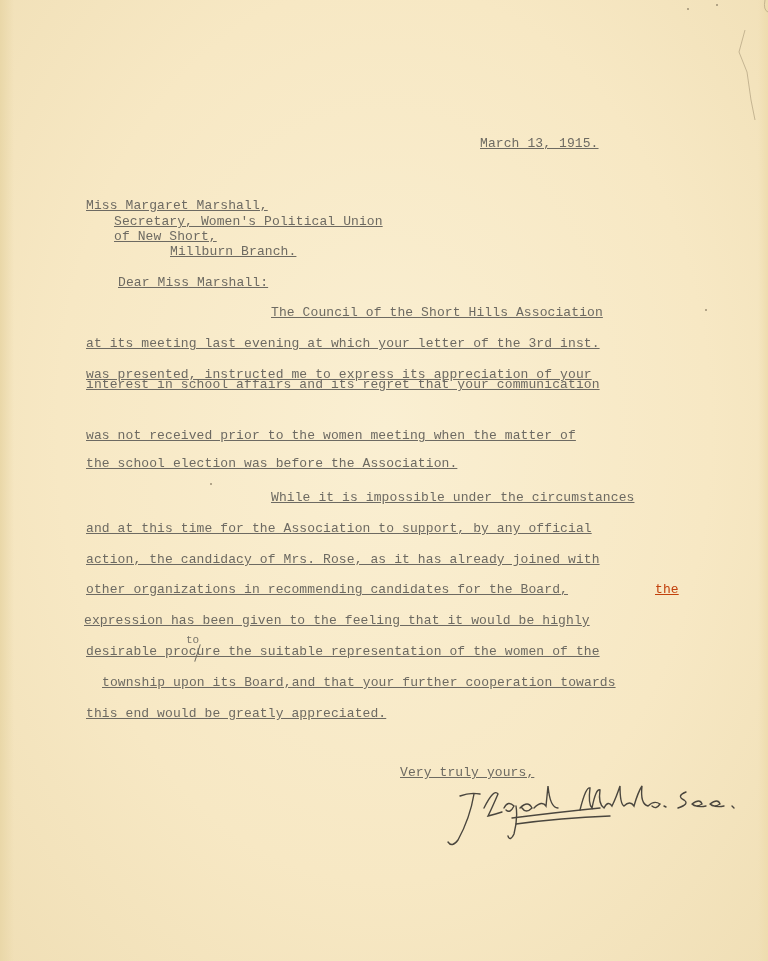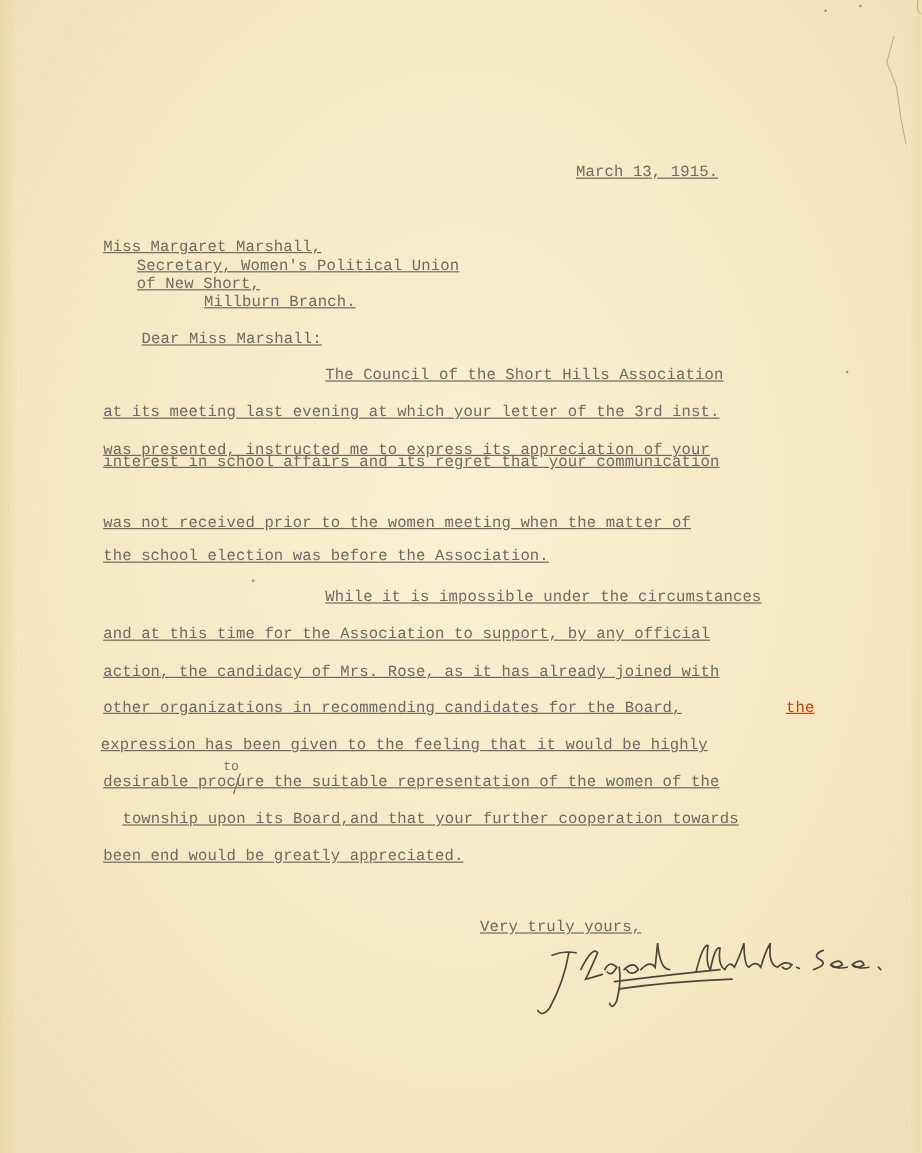--- a/index.html
+++ b/index.html
@@ -85,21 +85,21 @@
   <div class="type" style="left:271px; top:491px;">While it is impossible under the circumstances</div>
   <div class="type" style="left:86px; top:522px;text-align:center;">and at this time for the Association to support, by any official</div>
   <div class="type" style="left:86px; top:553px;">action, the candidacy of Mrs. Rose, as it has already joined with</div>
   <div class="type" style="left:86px; top:583px;">other organizations in recommending candidates for the Board,</div>
   <div class="type ghost" style="left:655px; top:583px;">the</div>
   <div class="type" style="left:84px; top:614px;">expression has been given to the feeling that it would be highly</div>
   <div class="insert" style="left:186px; top:634px;">to</div>
   <div class="type" style="left:86px; top:645px;">desirable procure the suitable representation of the women of the</div>
   <div class="slash" style="left:197px; top:644px;"></div>
   <div class="type" style="left:86px; top:676px;margin-left:16px;">township upon its Board,and that your further cooperation towards</div>
-  <div class="type" style="left:86px; top:707px;">been end would be greatly appreciated.</div>
+  <div class="type" style="left:86px; top:707px;">this end would be greatly appreciated.</div>
 </div>
 
 <div class="type" style="left:400px; top:766px;">Very truly yours,</div>
 
 <svg class="signature" viewBox="0 0 310 72">
   <g fill="none" stroke="#4a463e" stroke-width="1.4" stroke-linecap="round">
 
     <path d="M20 18 Q30 14 40 16 M34 16 Q30 40 18 62 Q12 70 8 64"></path>
 
     <path d="M44 30 Q54 10 58 16 Q52 30 48 38 Q56 36 62 34"></path>

